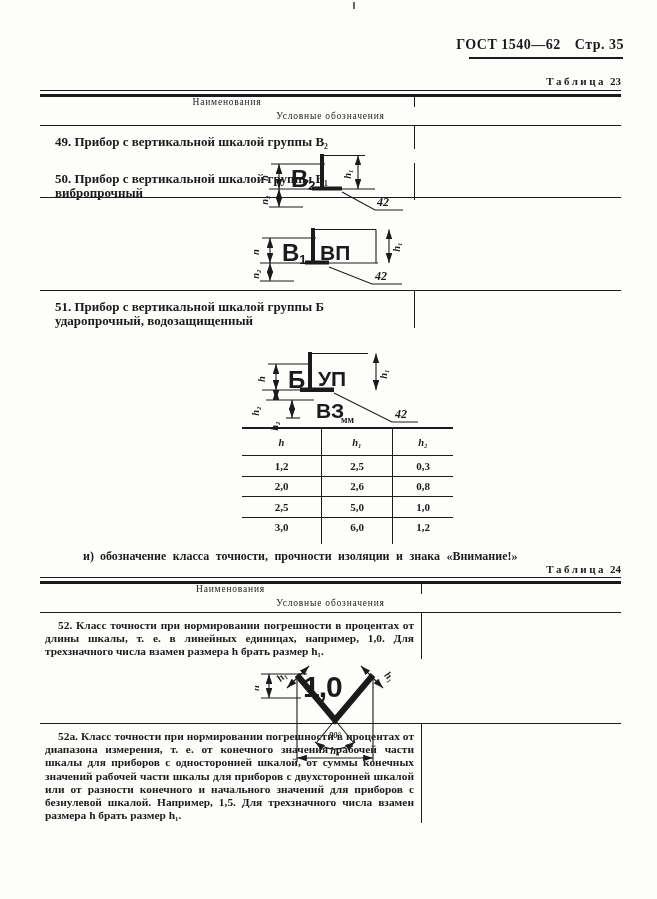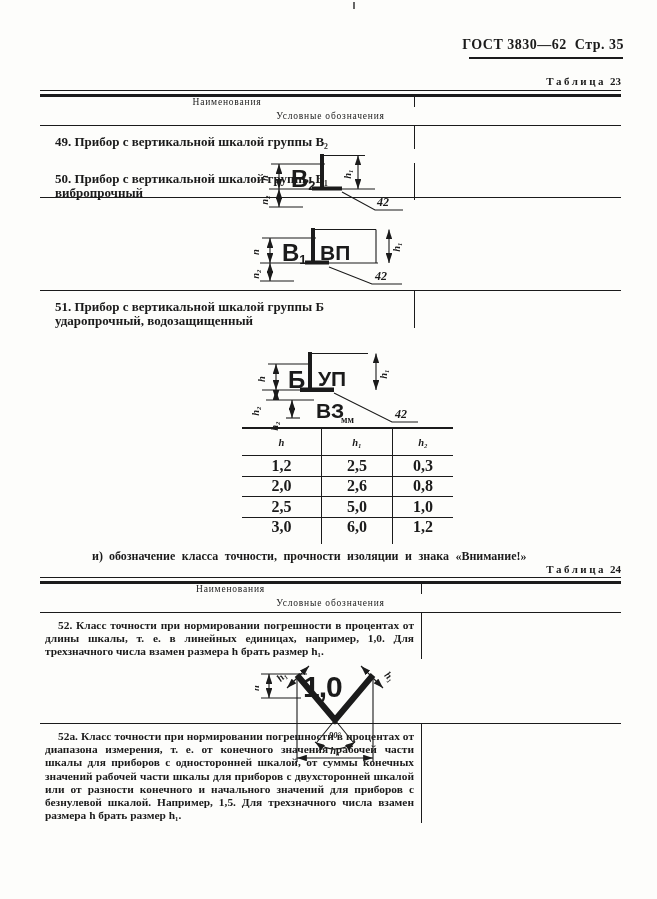--- a/index.html
+++ b/index.html
@@ -2,21 +2,21 @@
 <html><head>
 <meta charset="utf-8">
 <style>
   html,body { margin:0; padding:0; background:#e8e8e8; }
   .page { position:relative; width:657px; height:899px; background:#fefefdff; background:#fdfdfb;
           font-family:"Liberation Serif", serif; color:#1b1b1b; overflow:hidden; margin:0 auto; }
 
   .speck { position:absolute; left:353px; top:2px; width:2px; height:7px; background:#666; }
 
   .hdr { position:absolute; top:37px; right:33px; font-weight:bold; font-size:14px; letter-spacing:.5px; white-space:nowrap; }
-  .hdr span { margin-left:4px; }
+  .hdr span { margin-left:10px; }
   .hdr-rule { position:absolute; top:57px; right:34px; width:154px; height:2.2px; background:#1b1b1b; }
 
   .tbl-caption { position:absolute; font-weight:bold; font-size:11px; white-space:nowrap; }
   .tbl-caption .cw { letter-spacing:2.5px; margin-right:4px; }
   #cap23 { top:75px; right:36px; }
   #cap24 { top:563px; right:36px; }
 
   .tbl { position:absolute; left:40px; width:581px; }
   #t23 { top:90px; } #t24 { top:577px; }
   .dbl-a { height:1.1px; background:#1b1b1b; margin-bottom:3.2px; }
@@ -43,25 +43,25 @@
   .mm-cap { text-align:center; font-weight:bold; font-size:9.5px; margin-bottom:2px; }
   .mm-grid { border-top:2.2px solid #1b1b1b; }
   .mm-row { display:flex; }
   .mm-c { display:flex; align-items:center; justify-content:center; box-sizing:border-box; }
   .mm-c1 { width:80px; border-right:1.1px solid #1b1b1b; }
   .mm-c2 { width:71px; border-right:1.1px solid #1b1b1b; }
   .mm-c3 { flex:1; }
   .mm-head { height:26px; }
   .mm-head .mm-c { font-style:italic; font-weight:bold; font-size:10.5px; }
   .mm-head { border-bottom:1.6px solid #1b1b1b; }
-  .mm-data { height:19.5px; border-bottom:1.1px solid #1b1b1b; font-weight:bold; font-size:16px; }
+  .mm-data { height:19.5px; border-bottom:1.1px solid #1b1b1b; font-weight:bold; font-size:11px; }
   .mm-data.last { border-bottom:none; }
   .mm-tail { height:7px; }
 
-  #sec { position:absolute; left:92px; top:549px; font-weight:bold; font-size:12px;
+  #sec { position:absolute; left:83px; top:549px; font-weight:bold; font-size:12px;
          word-spacing:3.5px; white-space:nowrap; }
   #sec .seclbl { margin-right:6px; }
 
   
   svg { display:block; }
   .ln { stroke:#1b1b1b; stroke-width:1.1; fill:none; }
   .vthk { stroke:#1b1b1b; stroke-width:6; fill:none; }
   .thk { fill:#1b1b1b; }
   svg text { fill:#1b1b1b; }
   .dim { font:italic bold 10.5px "Liberation Serif", serif; text-anchor:middle; }
@@ -70,21 +70,21 @@
   .ang { font:italic bold 8.5px "Liberation Serif", serif; text-anchor:middle; }
 </style>
 </head>
 <body>
 
 <div class="page">
 
   <div class="speck"></div>
 
   <div class="hdr">
-    <b>ГОСТ 3830—62</b>
+    <b>ГОСТ 1540—62</b>
     <span>Стр. 35</span>
   </div>
   <div class="hdr-rule"></div>
 
   <div class="tbl-caption" id="cap23">
     <span class="cw">Таблица</span><span>23</span>
   </div>
 
   <div class="tbl" id="t23">
     <div class="dbl-a"></div>

